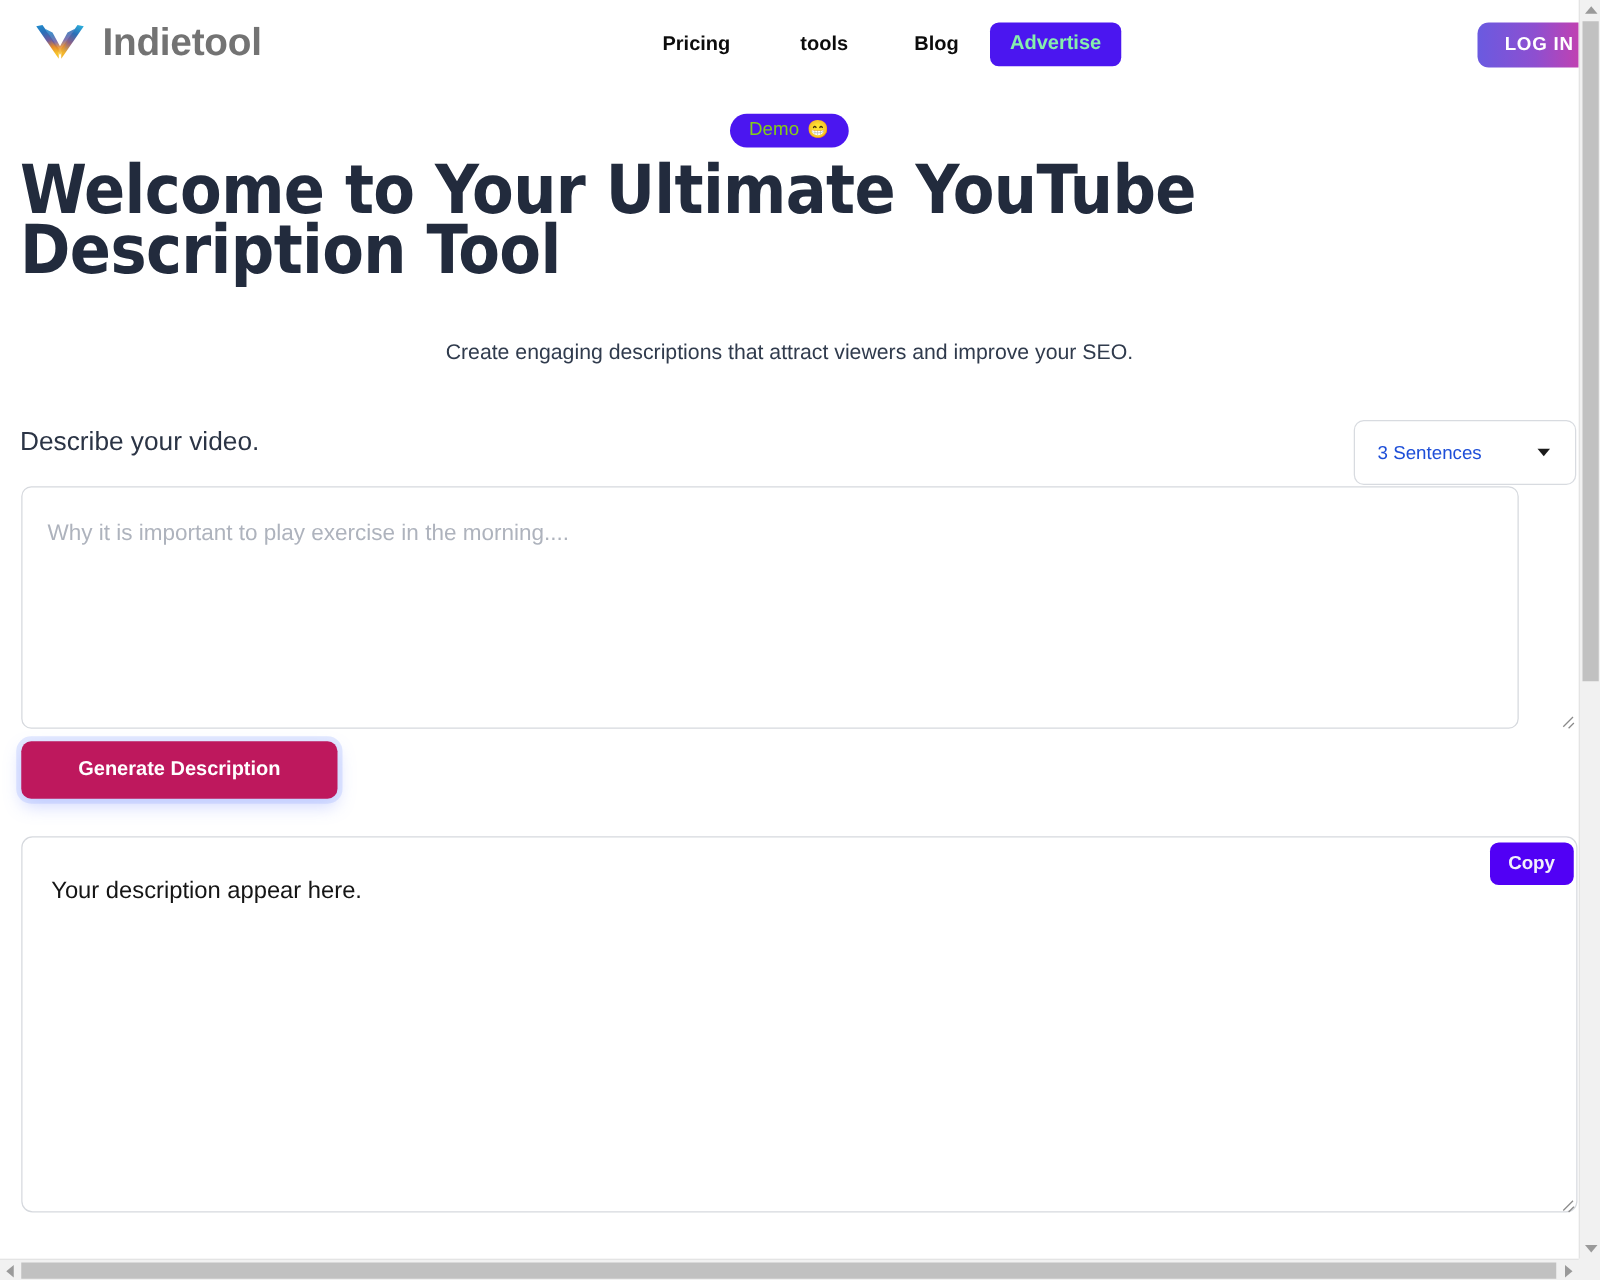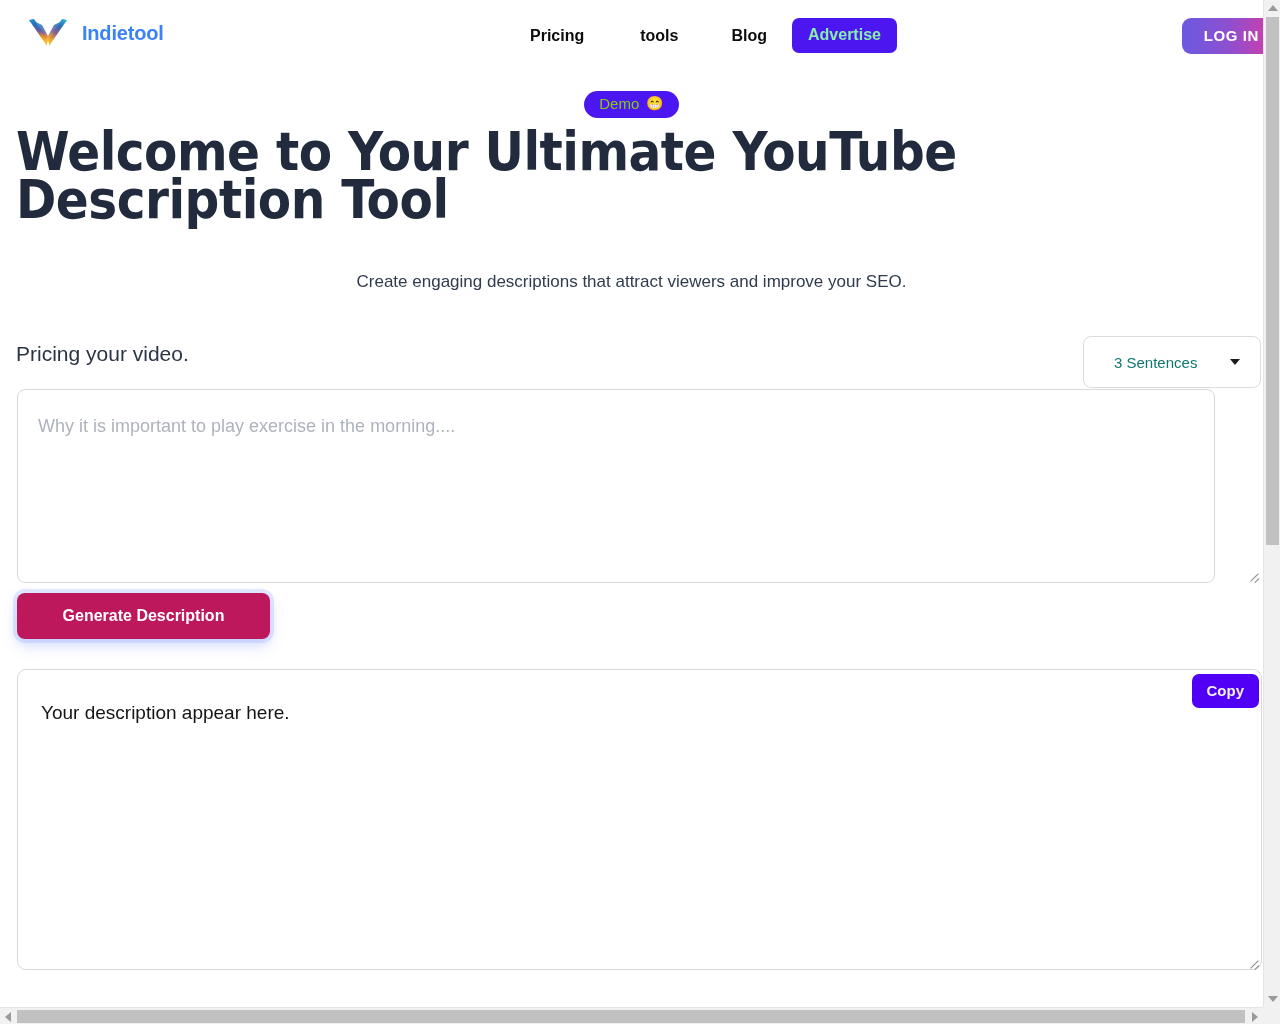--- a/index.html
+++ b/index.html
@@ -41,23 +41,23 @@
     left: 28px; top: 16px;
     display: flex;
     align-items: center;
     gap: 14px;
   }
   .brand-logo {
     width: 40px; height: 34px;
     display: block;
   }
   .brand-name {
-    font-size: 20px;
-    font-weight: bold;
-    color: #3b82f6;
+    font-size: 31px;
+    font-weight: bold;
+    color: #737373;
     letter-spacing: -0.2px;
   }
 
   .nav {
     position: absolute;
     left: 530px; top: 18px;
     display: flex;
     align-items: center;
     gap: 0px;
   }
@@ -170,22 +170,22 @@
     height: 52px;
     border: 1px solid #d8dbe0;
     border-radius: 8px;
     background: #ffffff;
     display: flex;
     align-items: center;
     cursor: pointer;
   }
   .select-value {
     font-size: 15px;
-    color: #0f766e;
-    margin-left: 30px;
+    color: #1d4ed8;
+    margin-left: 18px;
   }
   .select-caret {
     position: absolute;
     right: 20px;
     width: 0; height: 0;
     border-left: 5px solid transparent;
     border-right: 5px solid transparent;
     border-top: 6px solid #1b1b1b;
   }
 
@@ -399,21 +399,21 @@
         <span>Demo</span>
         <span class="demo-emoji">😁</span>
       </div>
     </div>
 
     <h1 class="hero-title">Welcome to Your Ultimate YouTube Description Tool</h1>
 
     <div class="hero-sub">Create engaging descriptions that attract viewers and improve your SEO.</div>
 
     <div class="form-row">
-      <div class="describe-label">Pricing your video.</div>
+      <div class="describe-label">Describe your video.</div>
 
       <div class="select-wrap">
         <span class="select-value">3 Sentences</span>
         <span class="select-caret"></span>
       </div>
     </div>
 
     <textarea class="ta-input" placeholder="Why it is important to play exercise in the morning...." style=""></textarea>
     <span class="resize-grip" id="grip-input"></span>
 

